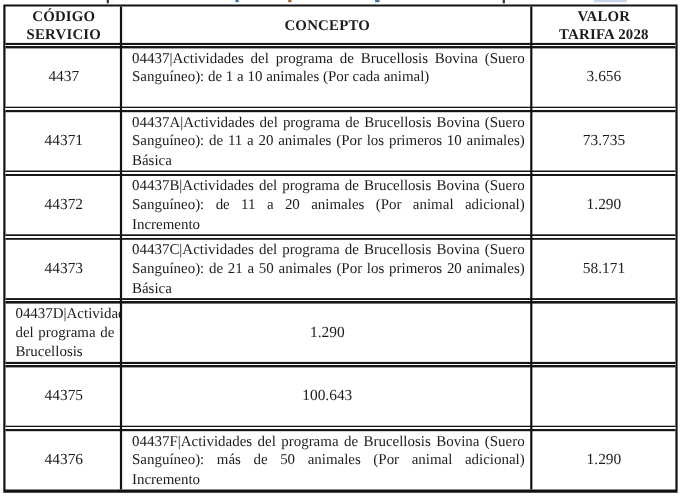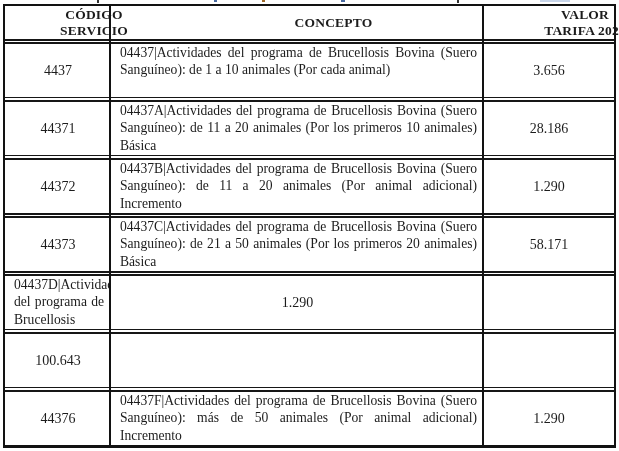--- a/index.html
+++ b/index.html
@@ -54,21 +54,21 @@
   }
   .row-sep {
     height: 5px;
     width: 100%;
     background: linear-gradient(to bottom,
       #161616 0px, #161616 1.5px,
       #ffffff 1.5px, #ffffff 3px,
       #161616 3px, #161616 5px);
   }
 
-  .header-row { height: 33px; padding-left: 36px; }
+  .header-row { height: 33px; }
   .body-row { height: 53px; }
 
   .cell {
     box-sizing: border-box;
     overflow: hidden;
   }
   .cell.center {
     display: flex;
     flex-direction: column;
     align-items: center;
@@ -127,21 +127,21 @@
     <div class="row body-row">
       <div class="cell center code-cell">4437</div>
       <div class="cell concept-cell">04437|Actividades del programa de Brucellosis Bovina (Suero Sanguíneo): de 1 a 10 animales (Por cada animal)</div>
       <div class="cell center value-cell">3.656</div>
     </div>
     <div class="row-sep"></div>
 
     <div class="row body-row">
       <div class="cell center code-cell">44371</div>
       <div class="cell concept-cell">04437A|Actividades del programa de Brucellosis Bovina (Suero Sanguíneo): de 11 a 20 animales (Por los primeros 10 animales) Básica</div>
-      <div class="cell center value-cell">28.186</div>
+      <div class="cell center value-cell">73.735</div>
     </div>
     <div class="row-sep"></div>
 
     <div class="row body-row">
       <div class="cell center code-cell">44372</div>
       <div class="cell concept-cell">04437B|Actividades del programa de Brucellosis Bovina (Suero Sanguíneo): de 11 a 20 animales (Por animal adicional) Incremento</div>
       <div class="cell center value-cell">1.290</div>
     </div>
     <div class="row-sep"></div>
 
@@ -152,20 +152,21 @@
     </div>
     <div class="row-sep"></div>
 
     <div class="row body-row">
       <div class="cell concept-cell">04437D|Actividades del programa de Brucellosis Bovina (Suero Sanguíneo): de 21 a 50 animales (Por animal adicional) Incremento</div>
       <div class="cell center value-cell">1.290</div>
     </div>
     <div class="row-sep"></div>
 
     <div class="row body-row">
+      <div class="cell center code-cell">44375</div>
       <div class="cell center value-cell">100.643</div>
     </div>
     <div class="row-sep"></div>
 
     <div class="row body-row">
       <div class="cell center code-cell">44376</div>
       <div class="cell concept-cell">04437F|Actividades del programa de Brucellosis Bovina (Suero Sanguíneo): más de 50 animales (Por animal adicional) Incremento</div>
       <div class="cell center value-cell">1.290</div>
     </div>
 

